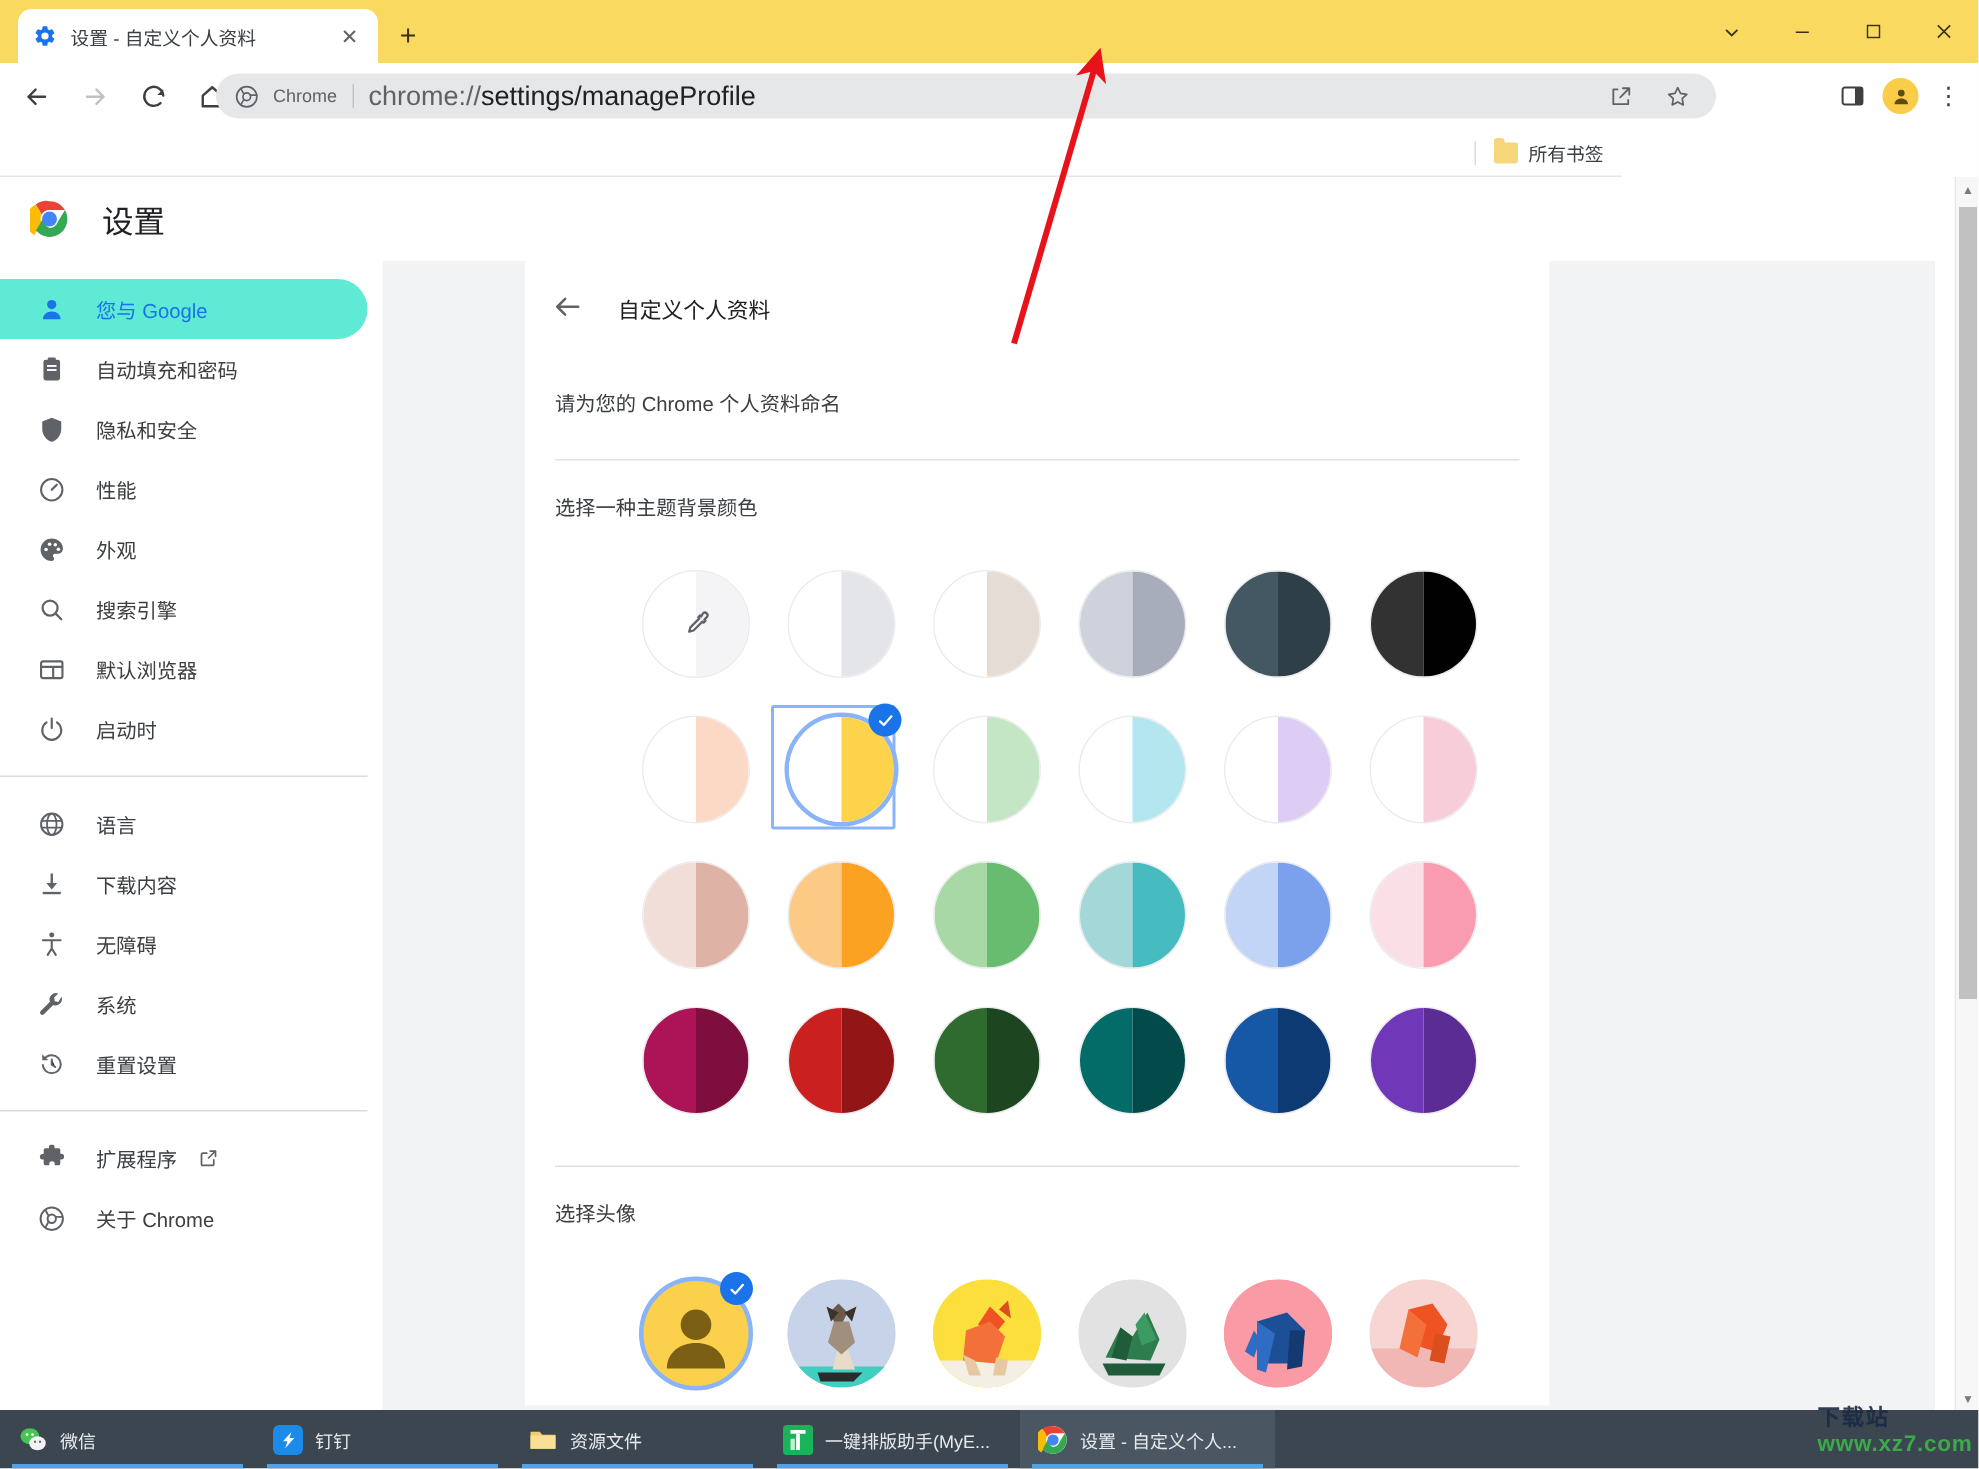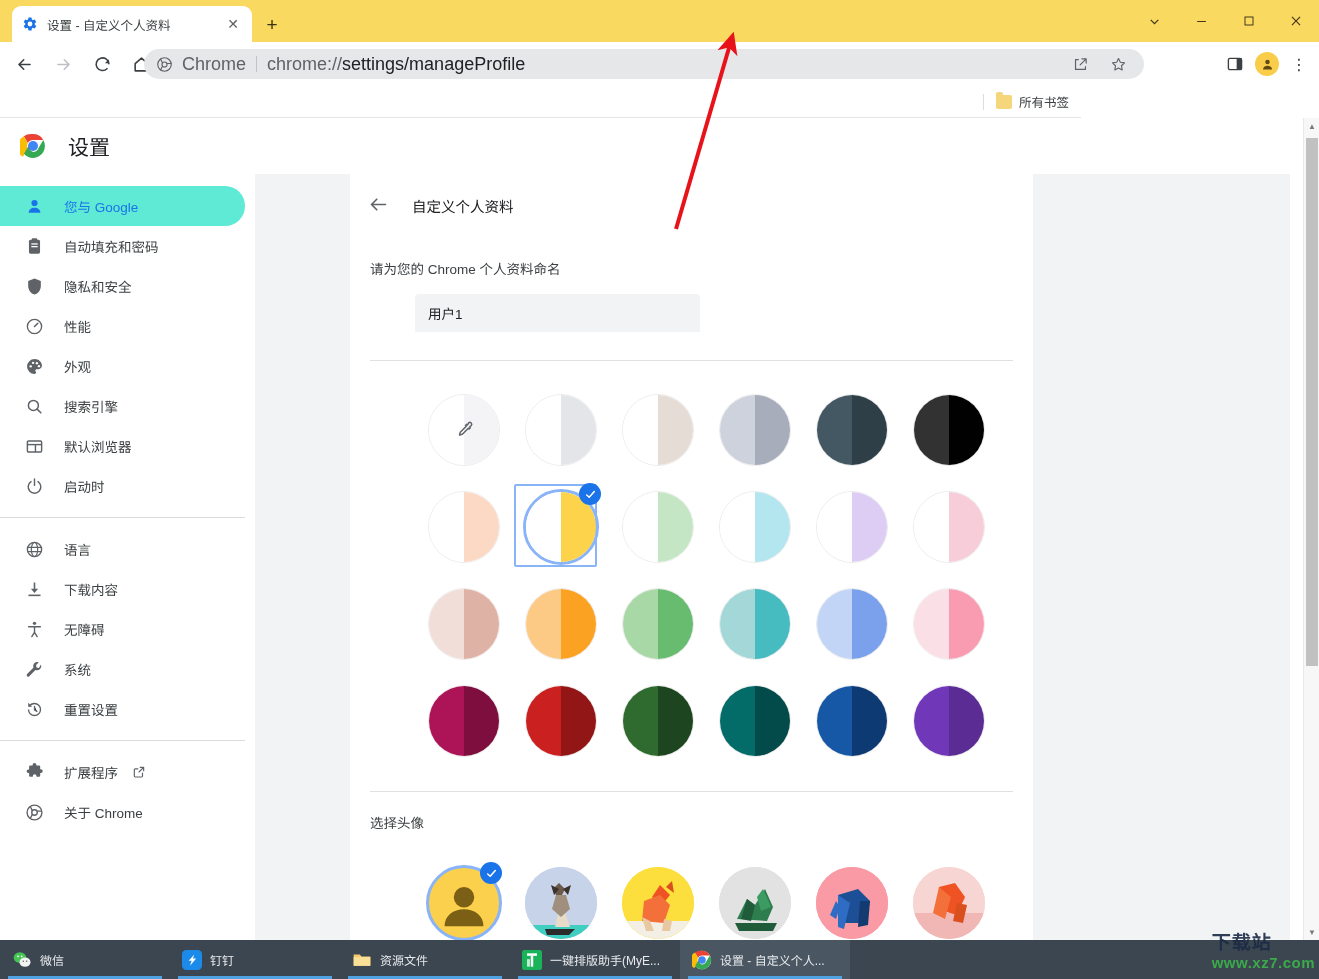--- a/index.html
+++ b/index.html
@@ -60,21 +60,21 @@
     border-radius: 50%; color: #3c4043;
   }
   .nav-btn.disabled { color: #bdc1c6; }
   .omnibox {
     position: absolute; left: 144px; top: 7px;
     width: 1000px; height: 30px;
     background: #e6e7e9; border-radius: 16px;
     display: flex; align-items: center; padding: 0 12px;
   }
   .omni-icon { width: 17px; height: 17px; margin-right: 9px; flex:0 0 17px;}
-  .omni-chip { font-size: 18px; color: #5f6368; white-space: nowrap; }
+  .omni-chip { font-size: 12px; color: #5f6368; white-space: nowrap; }
   .omni-sep { width:1px; height:16px; background:#c0c3c7; margin:0 10px; }
   .omni-url { font-size: 18px; color: #202124; white-space: nowrap; }
   .omni-url .dim { color: #5f6368; }
   .omni-right { margin-left: auto; display:flex; align-items:center; gap:10px;}
   .tb-right {
     position: absolute; right: 6px; top: 7px; height:30px;
     display: flex; align-items: center; gap: 4px;
   }
   .tb-ico {
     width: 28px; height: 28px; display:flex; align-items:center;
@@ -258,21 +258,21 @@
     text-overflow:ellipsis;
   }
   .tb-underline {
     position:absolute; left:8px; right:8px; bottom:0; height:3px; background:#4fa3e3;
   }
   .watermark {
     position:absolute; right: 4px; bottom: 8px; z-index: 40;
     opacity: 0.9; pointer-events:none;
   }
   .wm-url { font-size:15px; color:#3bb54a; font-weight:bold; letter-spacing:0.5px;}
-  .wm-cn { font-size:19px; color:#1b2a44; font-weight:bold; letter-spacing:1px;margin-top:16px;}
+  .wm-cn { font-size:15px; color:#1b2a44; font-weight:bold; letter-spacing:1px;margin-top:16px;}
 </style>
 </head>
 <body>
 
 <div id="root">
 
   <div class="tabstrip">
     <div class="tab">
       <svg class="tab-favicon" viewBox="0 0 24 24">
         <path fill="#1a73e8" d="M19.14 12.94a7.07 7.07 0 000-1.88l2.03-1.58a.5.5 0 00.12-.64l-1.92-3.32a.5.5 0 00-.6-.22l-2.39.96a7.3 7.3 0 00-1.63-.94l-.36-2.54a.5.5 0 00-.5-.42h-3.84a.5.5 0 00-.5.42l-.36 2.54c-.58.24-1.13.55-1.63.94l-2.39-.96a.5.5 0 00-.6.22L2.65 8.84a.5.5 0 00.12.64l2.03 1.58a7.07 7.07 0 000 1.88l-2.03 1.58a.5.5 0 00-.12.64l1.92 3.32c.12.2.37.28.6.22l2.39-.96c.5.39 1.05.7 1.63.94l.36 2.54c.04.24.25.42.5.42h3.84c.25 0 .46-.18.5-.42l.36-2.54c.58-.24 1.13-.55 1.63-.94l2.39.96c.23.06.48-.02.6-.22l1.92-3.32a.5.5 0 00-.12-.64l-2.03-1.58zM12 15.6A3.6 3.6 0 1112 8.4a3.6 3.6 0 010 7.2z"></path>
@@ -577,27 +577,25 @@
           <span class="back-arrow">
             <svg width="21" height="21" viewBox="0 0 24 24">
                 <path fill="none" stroke="#5f6368" stroke-width="1.9" stroke-linecap="round" stroke-linejoin="round" d="M20 12H4M10 6l-6 6 6 6"></path>
               </svg>
           </span>
           <span class="card-head-title">自定义个人资料</span>
         </div>
 
         <div class="section">
           <div class="sec-label" style="margin-top:22px;">请为您的 Chrome 个人资料命名</div>
-          <div class="name-field">
-            <span>用户1</span>
-          </div>
           <div class="divider-h"></div>
         </div>
 
         <div class="section">
+          <div class="sec-label" style="margin-top:20px;">选择一种主题背景颜色</div>
           <div class="color-grid" id="color-grid">
               <div class="swatch-cell">
                 <div class="swatch">
                   <div class="half-l" style="background: rgb(255, 255, 255);"></div>
                   <div class="half-r" style="background: rgb(244, 244, 246);"></div>
                 </div>
                 <span class="eyedrop"><svg width="20" height="20" viewBox="0 0 24 24">
                     <path fill="none" stroke="#5f6368" stroke-width="1.8" stroke-linejoin="round" d="M17.6 3.4a2.2 2.2 0 013.1 3.1l-2 2 .9.9-1.5 1.5-.9-.9L10 17.2l-3.4.9.9-3.4 7.2-7.2-.9-.9 1.5-1.5.9.9z"></path>
                   </svg></span>
               </div>

